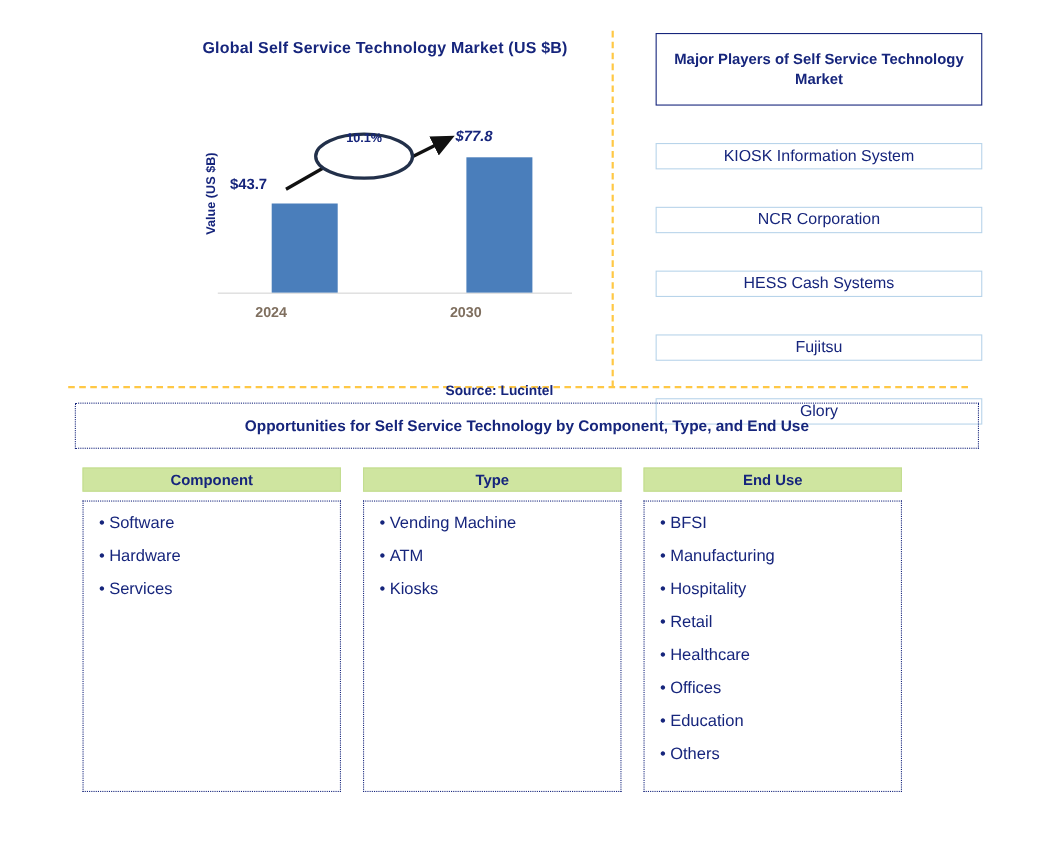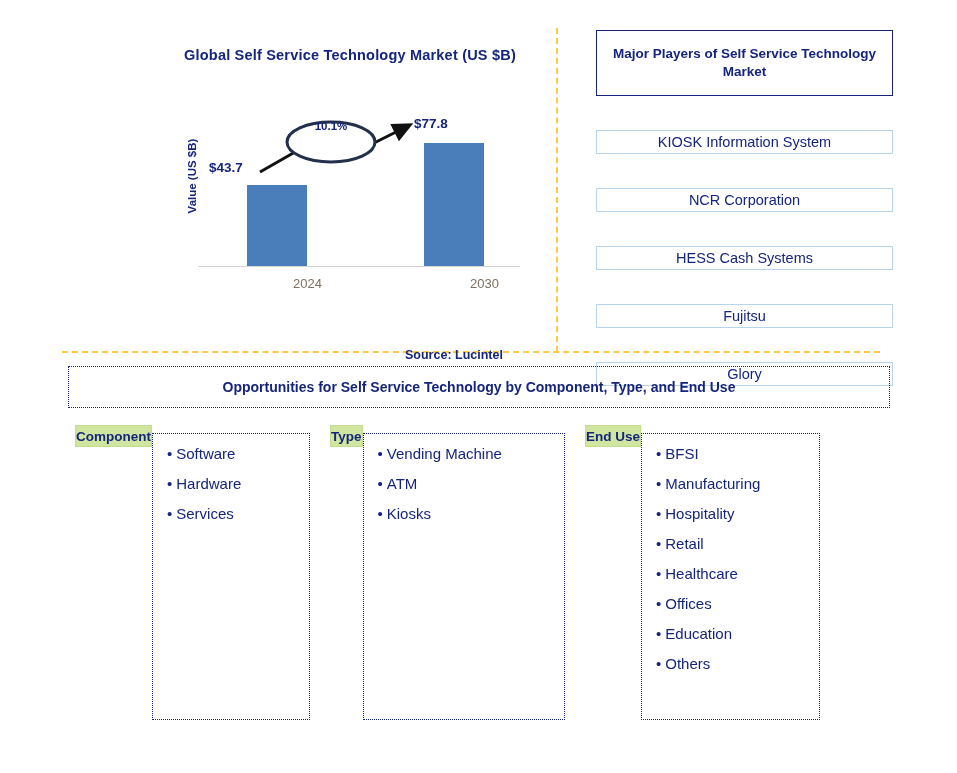--- a/index.html
+++ b/index.html
@@ -43,21 +43,21 @@
   .chart-panel {
     position: absolute;
     left: 150px;
     top: 28px;
     width: 400px;
     height: 320px;
   }
   .chart-title {
     position: absolute;
     left: 0;
-    top: 19px;
+    top: 8px;
     width: 400px;
     text-align: center;
     font-size: 14.5px;
     font-weight: bold;
     color: #16257c;
     letter-spacing: 0.2px;
   }
   .chart-area {
     position: absolute;
     left: 0;
@@ -94,28 +94,28 @@
   .bar-1 { left: 97px; top: 77px; height: 81px; }
   .bar-2 { left: 274px; top: 35px; height: 123px; }
   .bar-value {
     position: absolute;
     font-size: 13.5px;
     font-weight: bold;
     color: #16257c;
     white-space: nowrap;
   }
   .bar-value-1 { left: 59px; top: 52px; }
-  .bar-value-2 { left: 264px; top: 8px; }
+  .bar-value-2 { left: 264px; top: 8px; font-style: italic; }
   .tick-label {
     position: absolute;
     top: 168px;
     width: 90px;
-    text-align: right;
+    text-align: left;
     font-size: 13px;
-    font-weight: normal;
+    font-weight: bold;
     color: #7f6f5f;
   }
   .tick-1 { left: 82px; }
   .tick-2 { left: 259px; }
   .cagr-svg {
     position: absolute;
     left: 0;
     top: 0;
     width: 400px;
     height: 195px;
@@ -203,21 +203,21 @@
     left: 75px;
     top: 425px;
     width: 820px;
     height: 295px;
     display: flex;
     gap: 20px;
   }
   .column {
     width: 235px;
     display: flex;
-    flex-direction: row;
+    flex-direction: column;
   }
   .col-header {
     box-sizing: border-box;
     height: 22px;
     background: #cfe5a0;
     border: 1px solid #c3dd90;
     display: flex;
     align-items: center;
     justify-content: center;
     font-size: 13.5px;

